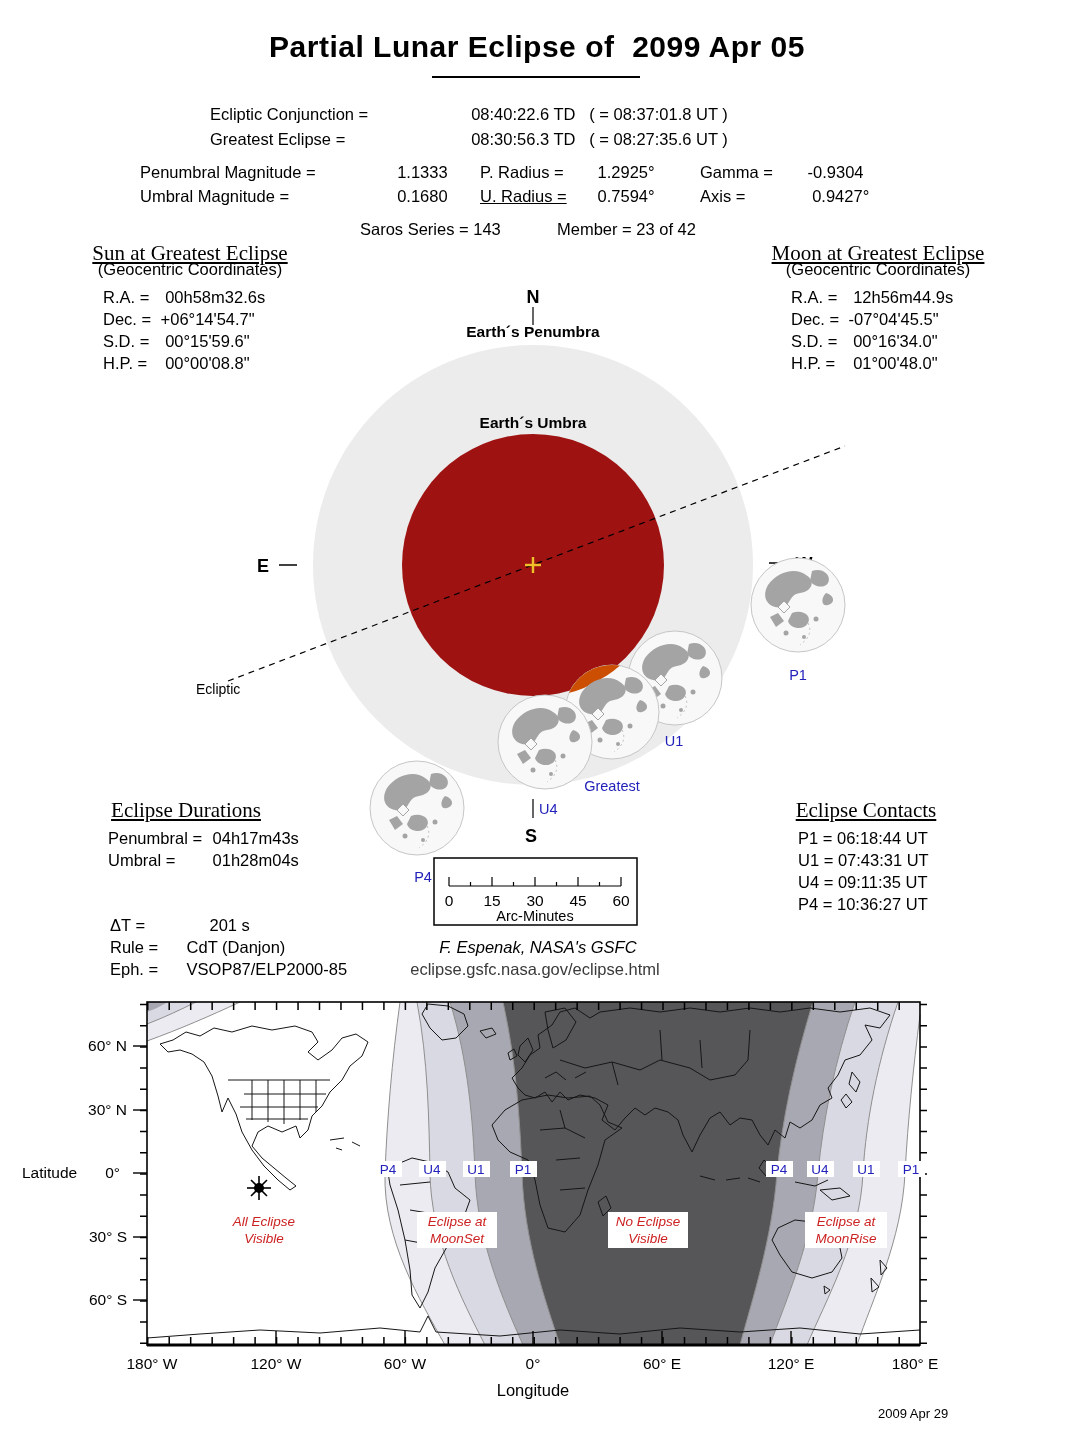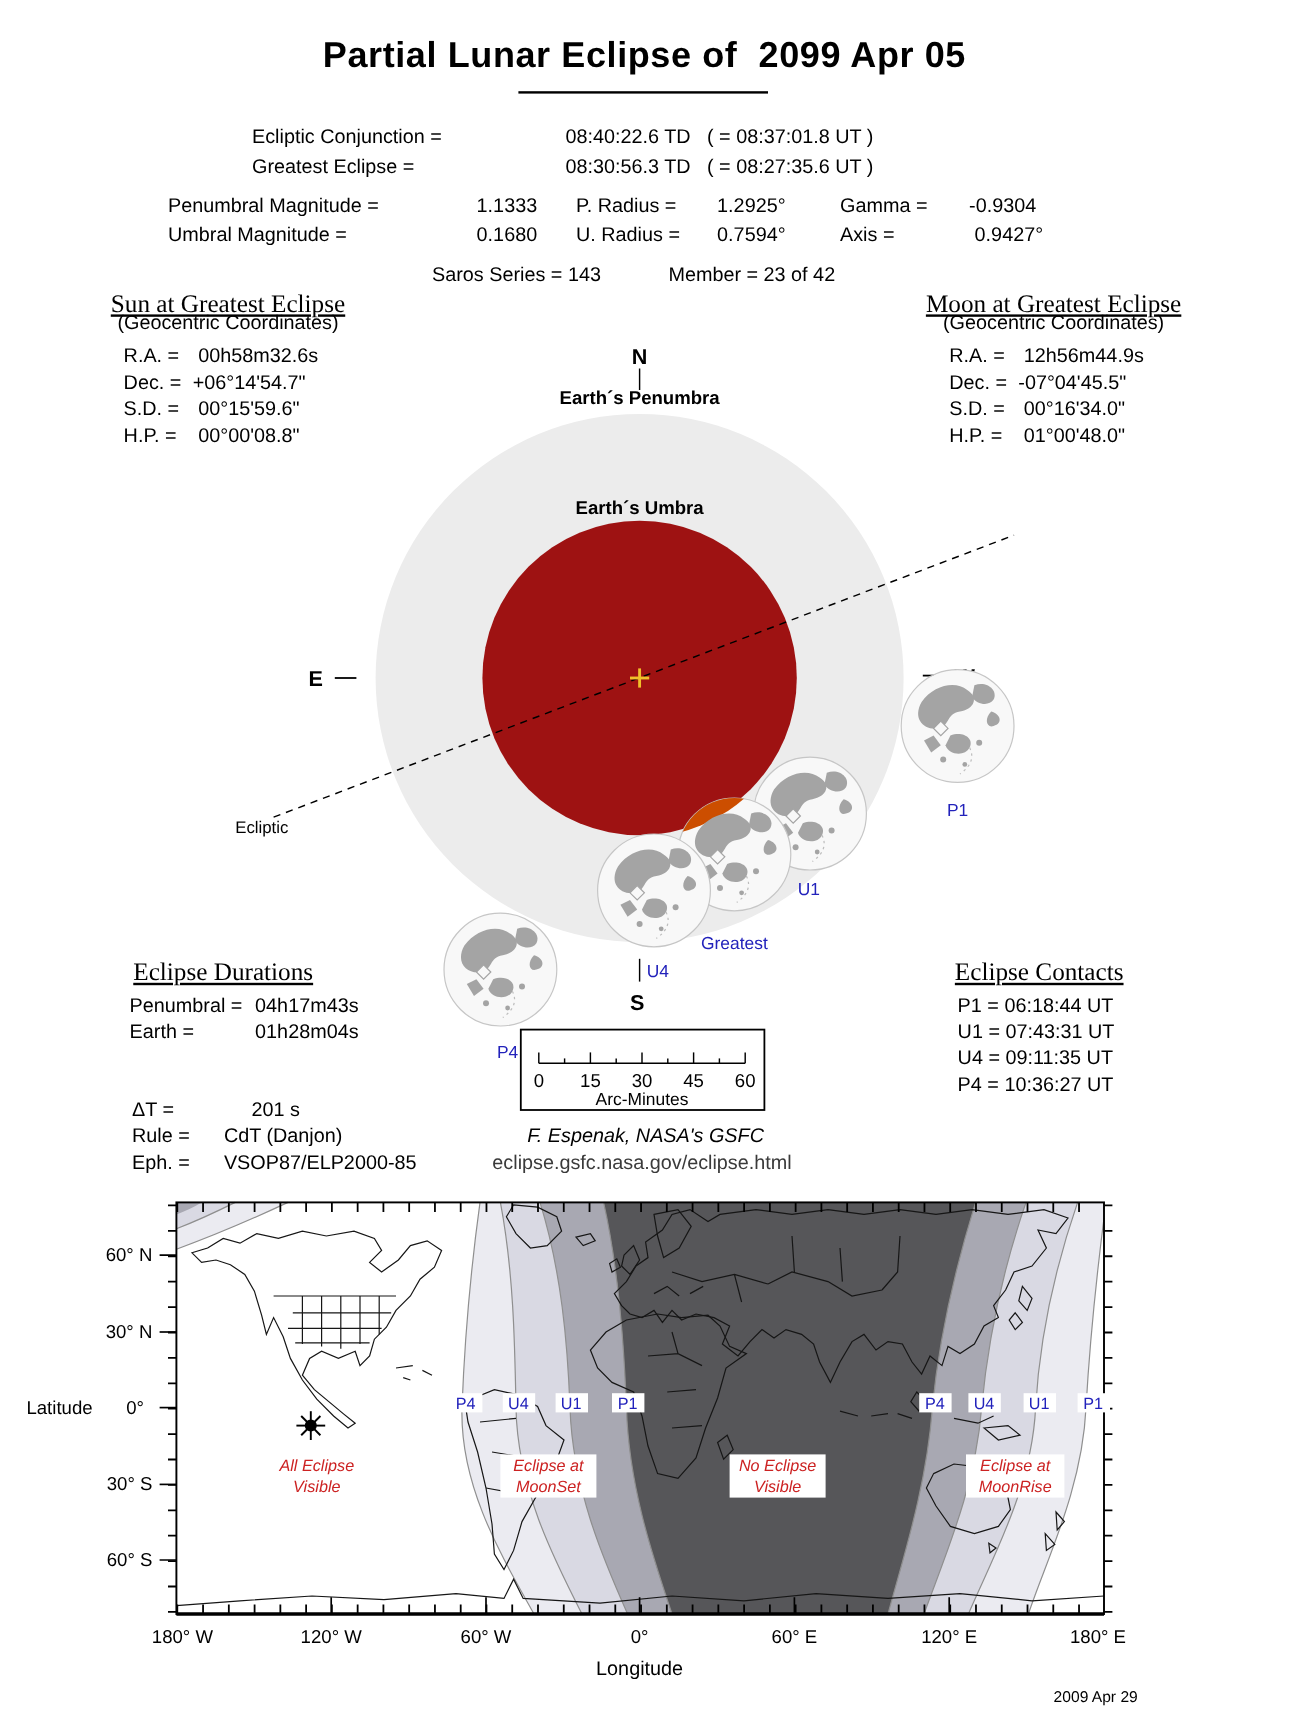--- a/index.html
+++ b/index.html
@@ -41,21 +41,21 @@
   <div class="abs hrow tline" style="left:480px;top:163px;">
     <span class="k" style="width:113px;">P. Radius =</span><span class="v"> 1.2925°</span>
   </div>
   <div class="abs hrow tline" style="left:700px;top:163px;">
     <span class="k" style="width:103px;">Gamma =</span><span class="v"> -0.9304</span>
   </div>
   <div class="abs hrow tline" style="left:140px;top:187px;">
     <span class="k" style="width:248px;">Umbral Magnitude =</span><span class="v">  0.1680</span>
   </div>
   <div class="abs hrow tline" style="left:480px;top:187px;">
-    <span class="k" style="width:113px;">U. Radius =</span><span class="v"> 0.7594°</span>
+    <span class="k" style="width:113px;text-decoration:underline;">U. Radius =</span><span class="v"> 0.7594°</span>
   </div>
   <div class="abs hrow tline" style="left:700px;top:187px;">
     <span class="k" style="width:103px;">Axis =</span><span class="v">  0.9427°</span>
   </div>
 
   <div class="abs tline" style="left:360px;top:220px;">Saros Series = 143</div>
   <div class="abs tline" style="left:557px;top:220px;">Member = 23 of 42</div>
 
   <div class="abs blktitle ctr" style="left:190px;top:241px;">Sun at Greatest Eclipse</div>
   <div class="abs blksub ctr" style="left:190px;top:260px;">(Geocentric Coordinates)</div>
@@ -167,21 +167,21 @@
         <text x="535" y="906">30</text>
         <text x="578" y="906">45</text>
         <text x="621" y="906">60</text>
       </g>
       <text x="535" y="921" font-size="14.5" text-anchor="middle">Arc-Minutes</text>
     </g>
   </svg>
 
   <div class="abs blktitle ctr" style="left:186px;top:798px;">Eclipse Durations</div>
   <div class="abs hrow tline" style="left:108px;top:829px;"><span class="k" style="width:100px;">Penumbral =</span><span class="v"> 04h17m43s</span></div>
-  <div class="abs hrow tline" style="left:108px;top:851px;"><span class="k" style="width:100px;">Earth =</span><span class="v"> 01h28m04s</span></div>
+  <div class="abs hrow tline" style="left:108px;top:851px;"><span class="k" style="width:100px;">Umbral =</span><span class="v"> 01h28m04s</span></div>
 
   <div class="abs blktitle ctr" style="left:866px;top:798px;">Eclipse Contacts</div>
   <div class="abs tline" style="left:798px;top:829px;">P1 = 06:18:44 UT</div>
   <div class="abs tline" style="left:798px;top:851px;">U1 = 07:43:31 UT</div>
   <div class="abs tline" style="left:798px;top:873px;">U4 = 09:11:35 UT</div>
   <div class="abs tline" style="left:798px;top:895px;">P4 = 10:36:27 UT</div>
 
   <div class="abs hrow tline" style="left:110px;top:916px;"><span class="k" style="width:72px;">ΔT =</span><span class="v">      201 s</span></div>
   <div class="abs hrow tline" style="left:110px;top:938px;"><span class="k" style="width:72px;">Rule =</span><span class="v"> CdT (Danjon)</span></div>
   <div class="abs hrow tline" style="left:110px;top:960px;"><span class="k" style="width:72px;">Eph. =</span><span class="v"> VSOP87/ELP2000-85</span></div>

